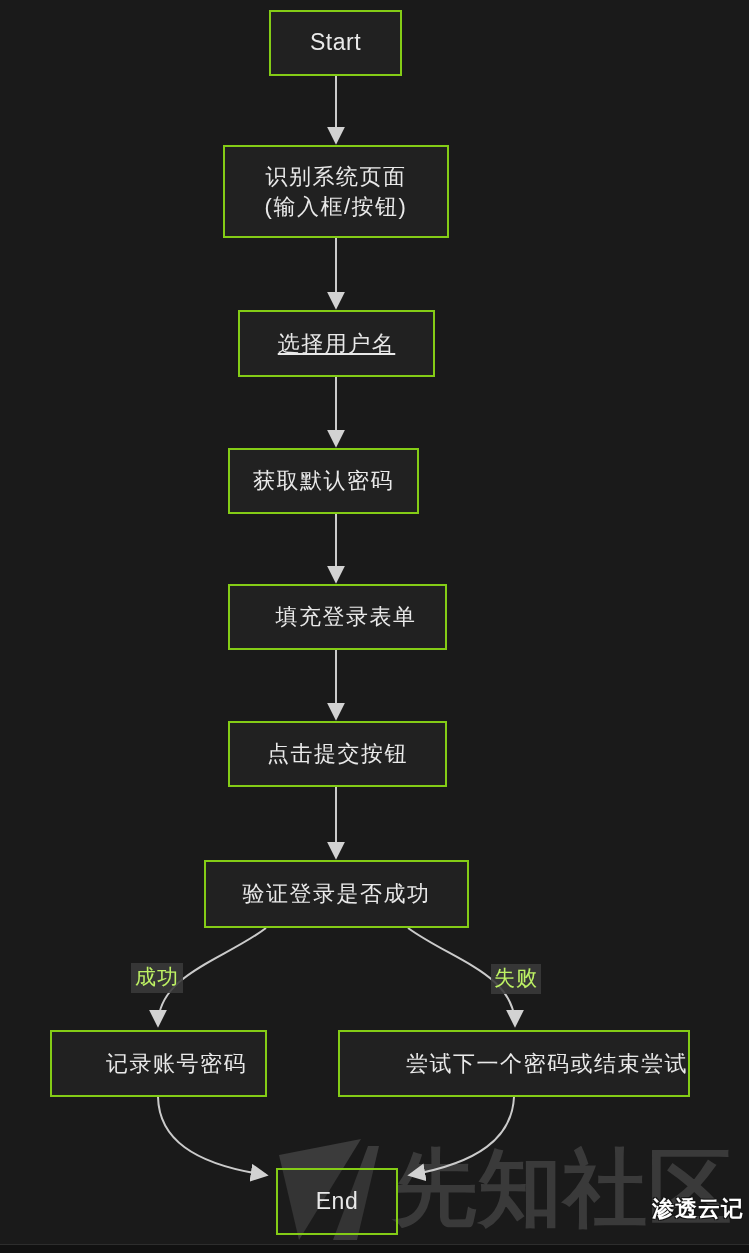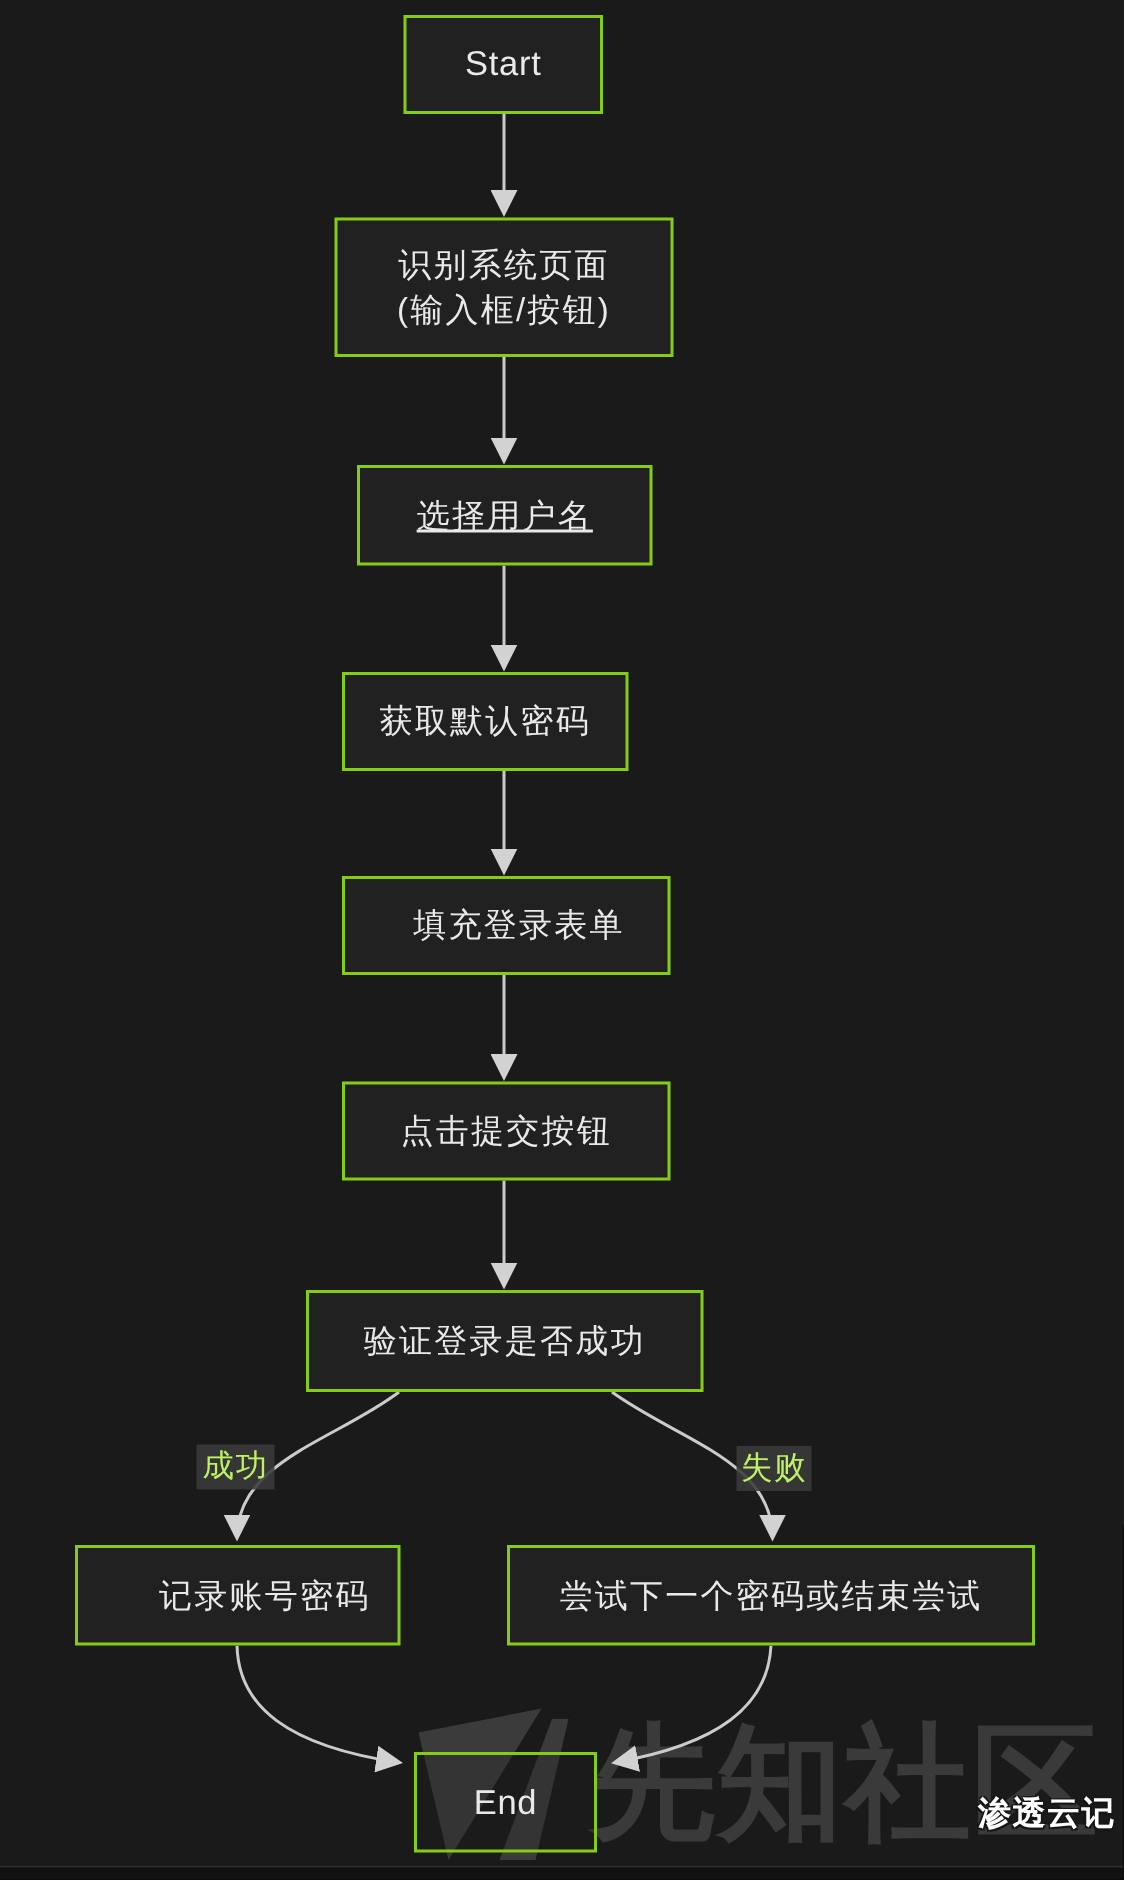--- a/index.html
+++ b/index.html
@@ -151,21 +151,21 @@
   </div>
 
   <div class="node" style="left:204px; top:860px; width:265px; height:68px;">
     <span>验证登录是否成功</span>
   </div>
 
   <div class="node" style="left:50px; top:1030px; width:217px; height:67px;padding-left:36px;">
     <span>记录账号密码</span>
   </div>
 
-  <div class="node" style="left:338px; top:1030px; width:352px; height:67px;">
+  <div class="node" style="left:338px; top:1030px; width:352px; height:67px;align-items:flex-end;">
     <span>尝试下一个密码或结束尝试</span>
   </div>
 
   <div class="node terminal transparent" style="left:276px; top:1168px; width:122px; height:67px;">
     <span>End</span>
   </div>
 
   <div class="edge-badge" style="left:131px; top:963px; width:52px; height:30px;">
     <span>成功</span>
   </div>

